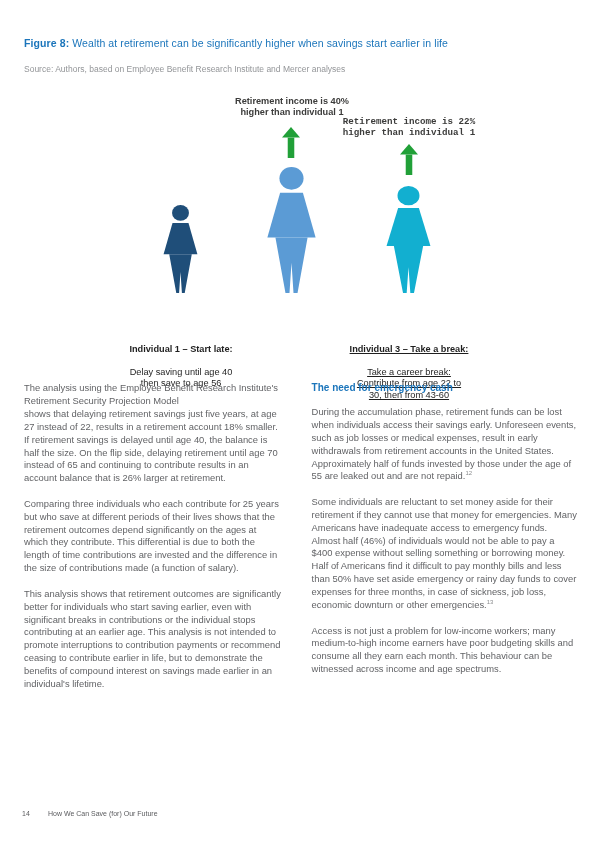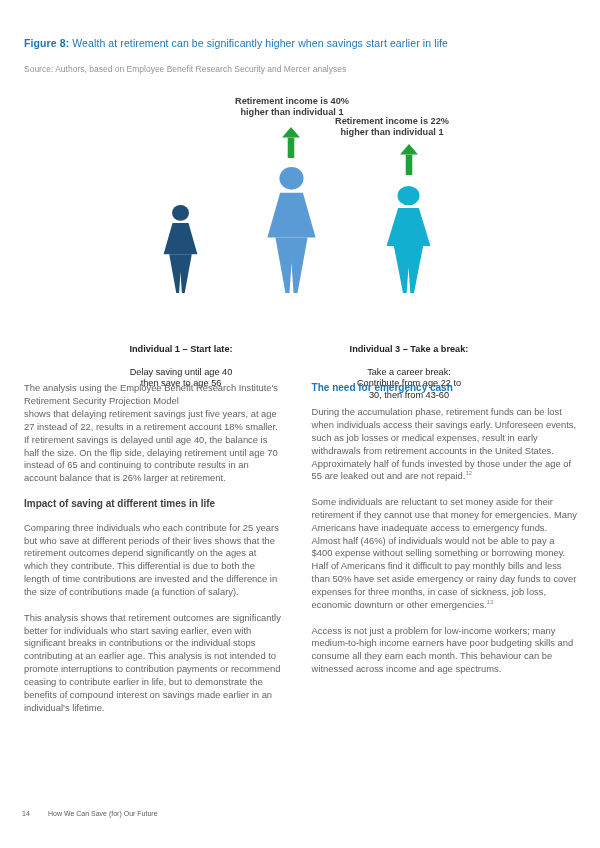--- a/index.html
+++ b/index.html
@@ -38,42 +38,42 @@
     position: absolute;
     width: 160px;
     text-align: center;
     font-size: 9.2px;
     line-height: 11px;
     color: #3C3C3B;
     font-weight: 600;
     white-space: pre-line;
   }
   .annotation-1 { left: 212px; top: 6px; }
-  .annotation-2 { left: 312px; top: 26px; }
+  .annotation-2 { left: 329px; top: 26px; font-family: Liberation Mono, monospace; }
   .arrow { position: absolute; }
   .arrow-1 { left: 282px; top: 37px; }
   .arrow-2 { left: 400px; top: 54px; }
   .person { position: absolute; }
   .person-1 { left: 157px; top: 115px; }
   .person-2 { left: 258px; top: 77px; }
   .person-3 { left: 378px; top: 96px; }
   .caption {
     position: absolute;
     top: 242px;
     width: 160px;
     text-align: center;
     font-size: 9.2px;
     line-height: 11.6px;
     color: #1F1F1F;
     white-space: pre-line;
   }
   .caption-title { font-weight: bold; }
   .caption-1 { left: 101px; }
   .caption-2 { left: 212px; }
-  .caption-3 { left: 329px; }
+  .caption-3 { left: 329px; text-decoration: underline; }
   
   .columns {
     position: absolute;
     left: 24px; top: 382px;
     width: 553px;
     display: flex;
   }
   .col { font-size: 9.4px; line-height: 12.9px; color: #626366; }
   .col-left  { width: 265px; margin-right: 30px; }
   .col-right { width: 273px; }
@@ -108,21 +108,21 @@
   .footer .pageno { position: absolute; left: 22px; }
   .footer .doctitle { position: absolute; left: 48px; }
 </style>
 </head>
 <body>
 
 <div class="page">
 
   <div class="fig-title"><span class="lbl">Figure 8:</span><span>Wealth at retirement can be significantly higher when savings start earlier in life</span></div>
 
-  <div class="source-note">Source: Authors, based on Employee Benefit Research Security and Mercer analyses</div>
+  <div class="source-note">Source: Authors, based on Employee Benefit Research Institute and Mercer analyses</div>
 
   <div class="diagram">
 
     <div class="annotation annotation-1">Retirement income is 40%
 higher than individual 1</div>
     <div class="annotation annotation-2">Retirement income is 22%
 higher than individual 1</div>
 
     <svg class="arrow arrow-1" width="18" height="31" viewBox="0 0 22 38" preserveAspectRatio="none">
       <g fill="#21A038">
@@ -170,21 +170,20 @@
 Contribute from age 22 to
 30, then from 43-60</div>
     </div>
   </div>
 
   <div class="columns">
 
     <div class="col col-left">
       <p class="preline">The analysis using the Employee Benefit Research Institute's Retirement Security Projection Model
 shows that delaying retirement savings just five years, at age 27 instead of 22, results in a retirement account 18% smaller. If retirement savings is delayed until age 40, the balance is half the size. On the flip side, delaying retirement until age 70 instead of 65 and continuing to contribute results in an account balance that is 26% larger at retirement.</p>
-      <h3 class="subhead-dark">Impact of saving at different times in life</h3>
       <p>Comparing three individuals who each contribute for 25 years but who save at different periods of their lives shows that the retirement outcomes depend significantly on the ages at which they contribute. This differential is due to both the length of time contributions are invested and the difference in the size of contributions made (a function of salary).</p>
       <p>This analysis shows that retirement outcomes are significantly better for individuals who start saving earlier, even with significant breaks in contributions or the individual stops contributing at an earlier age. This analysis is not intended to promote interruptions to contribution payments or recommend ceasing to contribute earlier in life, but to demonstrate the benefits of compound interest on savings made earlier in an individual's lifetime.</p>
     </div>
 
     <div class="col col-right">
       <h3 class="subhead-blue">The need for emergency cash</h3>
       <p><span>During the accumulation phase, retirement funds can be lost when individuals access their savings early. Unforeseen events, such as job losses or medical expenses, result in early withdrawals from retirement accounts in the United States. Approximately half of funds invested by those under the age of 55 are leaked out and are not repaid.</span><sup class="fn">12</sup></p>
       <p><span>Some individuals are reluctant to set money aside for their retirement if they cannot use that money for emergencies. Many Americans have inadequate access to emergency funds. Almost half (46%) of individuals would not be able to pay a $400 expense without selling something or borrowing money. Half of Americans find it difficult to pay monthly bills and less than 50% have set aside emergency or rainy day funds to cover expenses for three months, in case of sickness, job loss, economic downturn or other emergencies.</span><sup class="fn">13</sup></p>
       <p>Access is not just a problem for low-income workers; many medium-to-high income earners have poor budgeting skills and consume all they earn each month. This behaviour can be witnessed across income and age spectrums.</p>
     </div>

